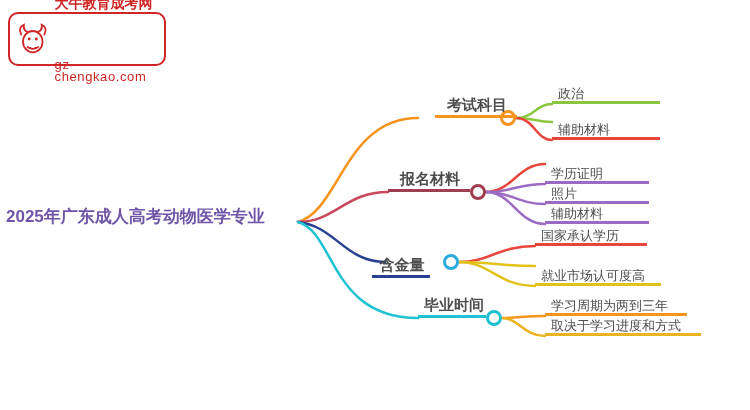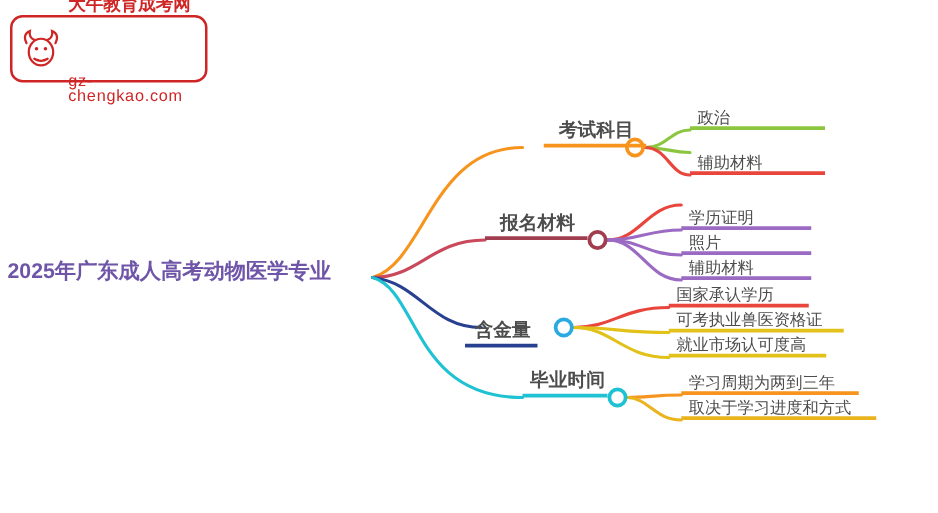--- a/index.html
+++ b/index.html
@@ -95,20 +95,19 @@
   <div class="node" style="left: 552px; top: 86px; width: 108px; --c: #8cc63f;">政治</div>
   <div class="node" style="left: 552px; top: 122px; width: 108px; --c: #e8453c;">辅助材料</div>
 
   <div class="node branch-label" style="left: 388px; top: 168px; width: 82px; --c: #a03e50;">报名材料</div>
   <div class="node" style="left: 545px; top: 166px; width: 104px; --c: #9b6bc3;">学历证明</div>
   <div class="node" style="left: 545px; top: 186px; width: 104px; --c: #9b6bc3;">照片</div>
   <div class="node" style="left: 545px; top: 206px; width: 104px; --c: #9b6bc3;">辅助材料</div>
 
   <div class="node branch-label" style="left: 372px; top: 238px; width: 58px; margin-top: 16px; --c: #27408f;">含金量</div>
   <div class="node" style="left: 535px; top: 228px; width: 112px; --c: #e8453c;">国家承认学历</div>
-  <div class="node" style="left: 535px; top: 248px; width: 140px; --c: #e2c118;">可考执业兽医资格证</div>
   <div class="node" style="left: 535px; top: 268px; width: 126px; --c: #e2c118;">就业市场认可度高</div>
 
   <div class="node branch-label" style="left: 418px; top: 294px; width: 68px; --c: #1fc2d2;">毕业时间</div>
   <div class="node" style="left: 545px; top: 298px; width: 142px; --c: #f7941d;">学习周期为两到三年</div>
   <div class="node" style="left: 545px; top: 318px; width: 156px; --c: #eab41f;">取决于学习进度和方式</div>
 
 </div>
 
 </body></html>

